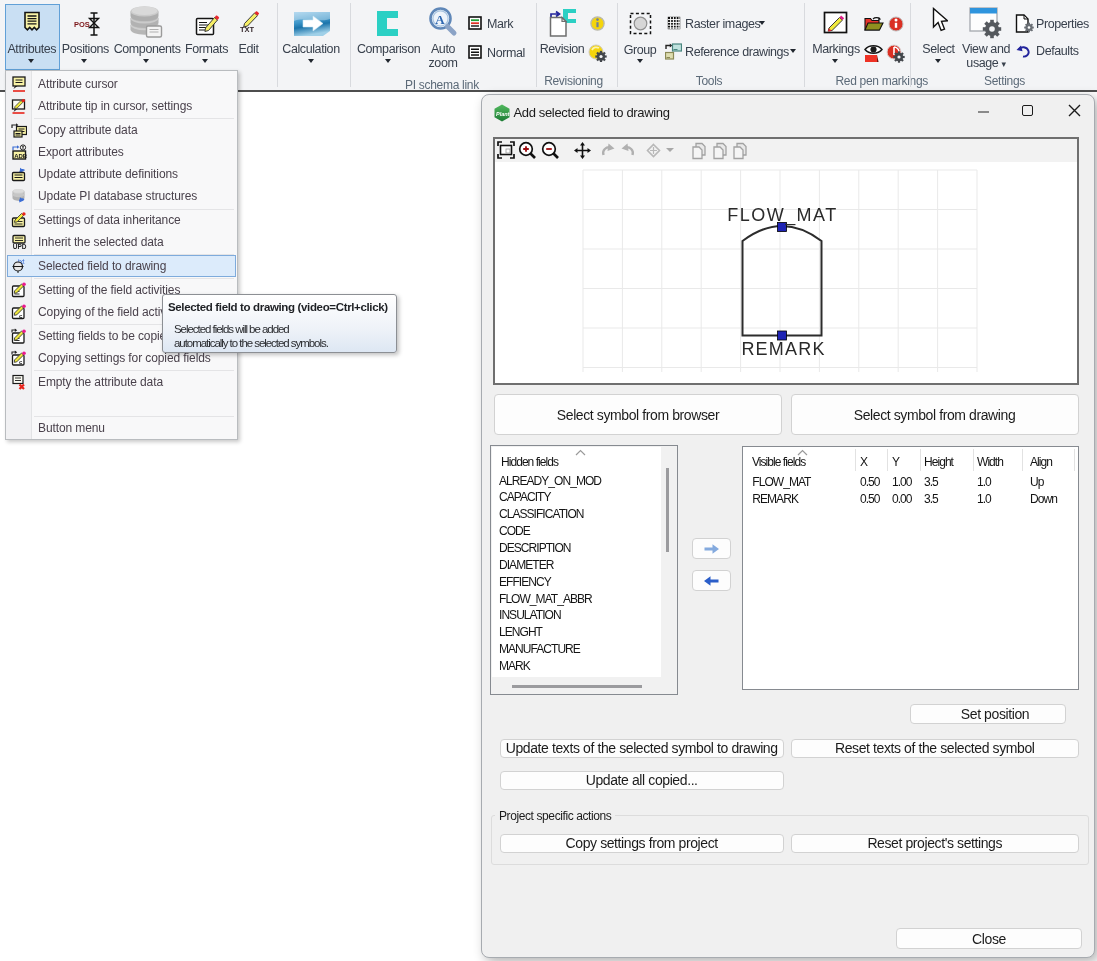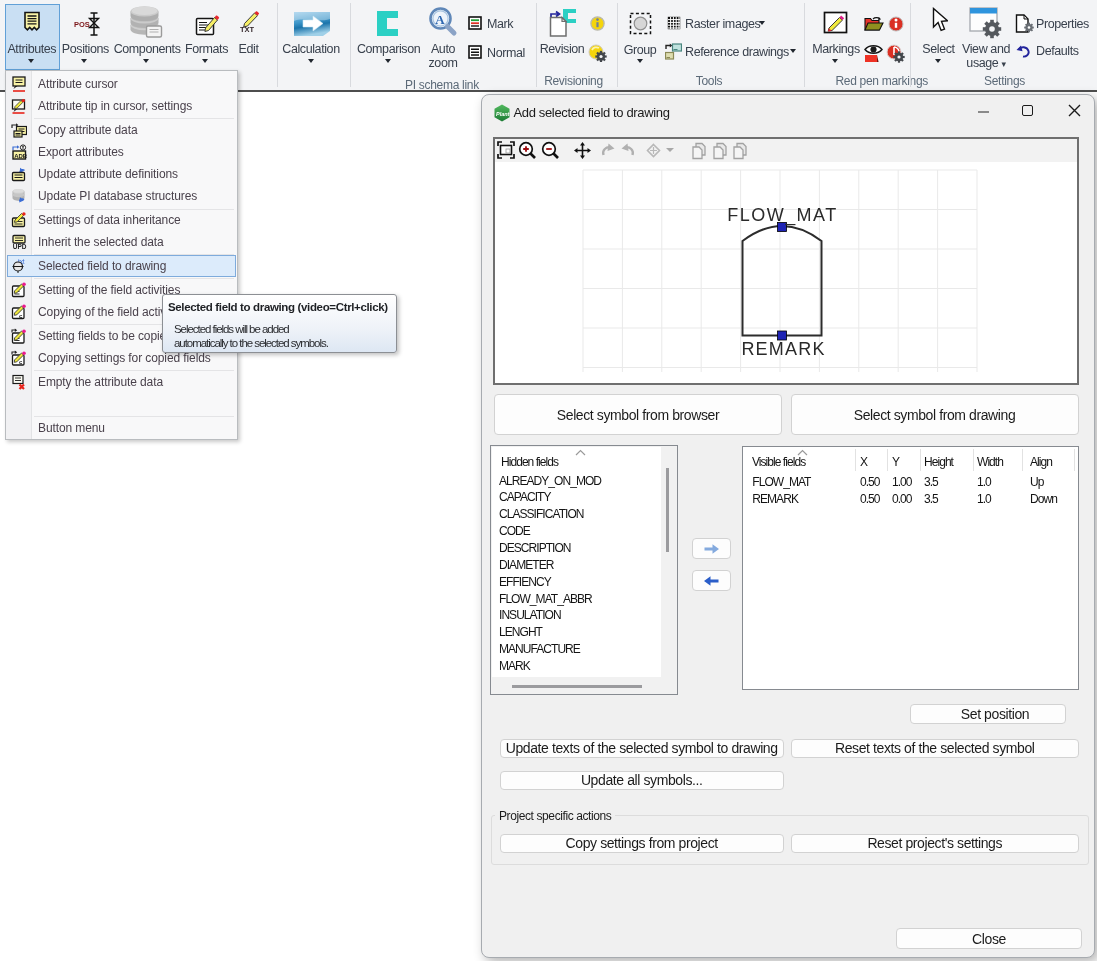--- a/index.html
+++ b/index.html
@@ -565,20 +565,20 @@
         </svg>
       </div>
 <div class="btn" style="left:210px;top:475px;width:39px;height:21px;">
         <svg width="17" height="12" viewBox="0 0 17 12">
 <path d="M15.5 4.5 h-8 v-3.2 L1 6 l6.5 4.7 V7.5 h8Z" fill="#2b5ec9"></path>
         </svg>
       </div>
 <div class="btn" style="left:428px;top:609px;width:156px;height:20px;padding-left:14px;">Set position</div>
 <div class="btn" style="left:17.7px;top:643.5px;width:284px;height:19px;">Update texts of the selected symbol to drawing</div>
 <div class="btn" style="left:308.5px;top:643.5px;width:288.5px;height:19px;">Reset texts of the selected symbol</div>
-<div class="btn" style="left:17.7px;top:675.5px;width:284px;height:19px;">Update all symbols...</div>
+<div class="btn" style="left:17.7px;top:675.5px;width:284px;height:19px;">Update all copied...</div>
 <div class="gb" style="left:8.5px;top:720px;width:598px;height:49.5px;"></div>
 <div class="abs" style="left:13px;top:713.5px;background:#f0f0f0;padding:0 4px;font-size:12px;letter-spacing:-0.4px;color:#1b1b1b;">Project specific actions</div>
 <div class="btn" style="left:17.7px;top:738.5px;width:284px;height:19px;">Copy settings from project</div>
 <div class="btn" style="left:308.5px;top:738.5px;width:288.5px;height:19px;">Reset project's settings</div>
 <div class="btn" style="left:414px;top:833px;width:186px;height:21px;">Close</div>
 </div>
 </div>
 
 </body></html>

